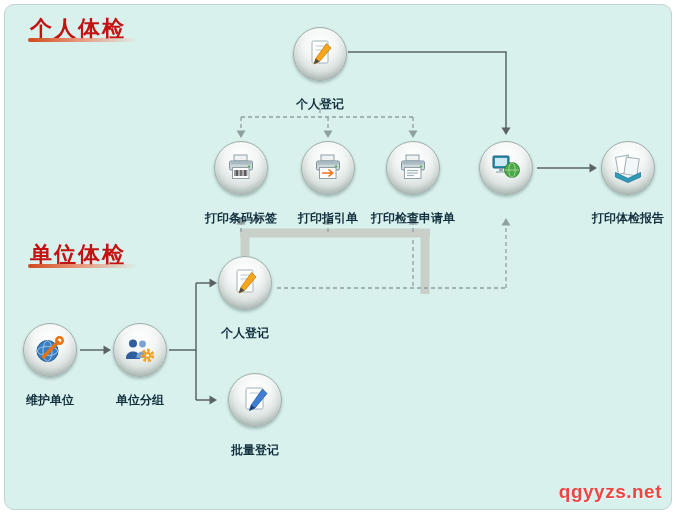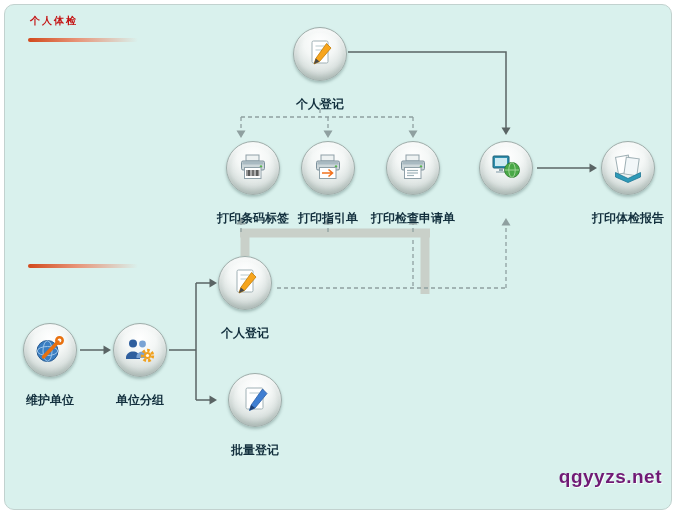--- a/index.html
+++ b/index.html
@@ -13,43 +13,43 @@
   }
   .canvas {
     position:absolute; left:4px; top:4px; right:4px; bottom:4px;
     background:#d9f1ed;
     border:1px solid #c2d2cf;
     border-radius:10px;
   }
   .wires { position:absolute; left:0; top:0; z-index:1; pointer-events:none; }
   .section-title {
     position:absolute; z-index:2;
-    font-size:10px; font-weight:bold; color:#c41212; letter-spacing:2px;text-align:right;
+    font-size:22px; font-weight:bold; color:#c41212; letter-spacing:2px;text-align:right;
   }
   .title-bar {
     position:absolute; z-index:2; height:4px; width:110px; border-radius:2px;
     background:linear-gradient(to right,#d2491c 0%,#e89579 45%,rgba(230,160,140,0) 100%);
   }
   .node { position:absolute; z-index:2; width:110px; text-align:center; }
   .orb {
     width:54px; height:54px; border-radius:50%; margin:0 auto;
     background:radial-gradient(circle at 50% 28%, #ffffff 0%, #f4f7f6 35%, #dde4e2 62%, #bfc9c6 85%, #aab5b2 100%);
     border:1px solid #9fadaa;
     box-shadow:0 2px 3px rgba(60,90,85,.35), inset 0 -3px 6px rgba(120,140,135,.35), inset 0 2px 3px #ffffff;
     display:flex; align-items:center; justify-content:center;
     cursor:pointer;
   }
   .orb svg { width:34px; height:34px; display:block; }
   .node-label {
     margin-top:16px; font-size:12px; font-weight:bold; color:#122f3d; line-height:1.2;
     white-space:nowrap;
   }
   .watermark {
-    position:absolute; z-index:2; right:14px; bottom:26px;
-    font-size:19px; font-weight:bold; color:#701a75; letter-spacing:.5px;
+    position:absolute; z-index:2; right:14px; bottom:11px;
+    font-size:19px; font-weight:bold; color:#ef4444; letter-spacing:.5px;
     text-shadow:1px 1px 0 rgba(255,255,255,.85);
   }
 </style>
 </head>
 <body>
 
 <div class="stage">
   <div class="canvas"></div>
 
   <svg class="wires" width="676" height="514" viewBox="0 0 676 514">
@@ -91,36 +91,37 @@
       <polygon points="597,168 589.5,163.5 589.5,172.5"></polygon>
       <polygon points="111,350 103.5,345.5 103.5,354.5"></polygon>
       <polygon points="217,283 209.5,278.5 209.5,287.5"></polygon>
       <polygon points="217,400 209.5,395.5 209.5,404.5"></polygon>
     </g>
   </svg>
 
   <div class="section-title" style="left:30px; top:14px">个人体检</div>
   <div class="title-bar" style="left:28px; top:38px"></div>
 
+  <div class="section-title" style="left:30px; top:240px">单位体检</div>
   <div class="title-bar" style="left:28px; top:264px"></div>
 
   <div class="node" style="left:265px; top:27px">
     <div class="orb">
       <svg viewBox="0 0 34 34">
         <rect x="9" y="4" width="16" height="22" rx="1.5" fill="#ffffff" stroke="#9fb0b5"></rect>
         <line x1="12.5" y1="9" x2="21.5" y2="9" stroke="#c3d2d6" stroke-width="1.2"></line>
         <line x1="12.5" y1="13" x2="21.5" y2="13" stroke="#c3d2d6" stroke-width="1.2"></line>
         <path d="M23.5 6.5 L28 11 L16.5 24.5 L11 27 L12.8 21.5 Z" fill="#f7a51d" stroke="#c07c06" stroke-width="0.8"></path>
         <path d="M11 27 L12.8 21.5 L16.5 24.5 Z" fill="#4a4a4a"></path>
       </svg>
     </div>
     <div class="node-label">个人登记</div>
   </div>
 
-  <div class="node" style="left:198px; top:141px">
+  <div class="node" style="left:186px; top:141px">
     <div class="orb">
       <svg viewBox="0 0 34 34">
         <rect x="10" y="4" width="13" height="6" fill="#eef2f2" stroke="#8fa0a8"></rect>
         <rect x="5.5" y="10" width="23" height="9" rx="1.5" fill="#cdd7da" stroke="#7c919c"></rect>
         <rect x="6.5" y="11" width="21" height="2.5" fill="#a9bac2"></rect>
         <circle cx="25" cy="15.5" r="1.2" fill="#56b54e"></circle>
         <rect x="8.5" y="16.5" width="16.5" height="11" fill="#ffffff" stroke="#8fa0a8"></rect>
         <g stroke="#333333">
           <line x1="11" y1="19" x2="11" y2="25" stroke-width="1"></line>
           <line x1="13" y1="19" x2="13" y2="25" stroke-width="1.6"></line>

